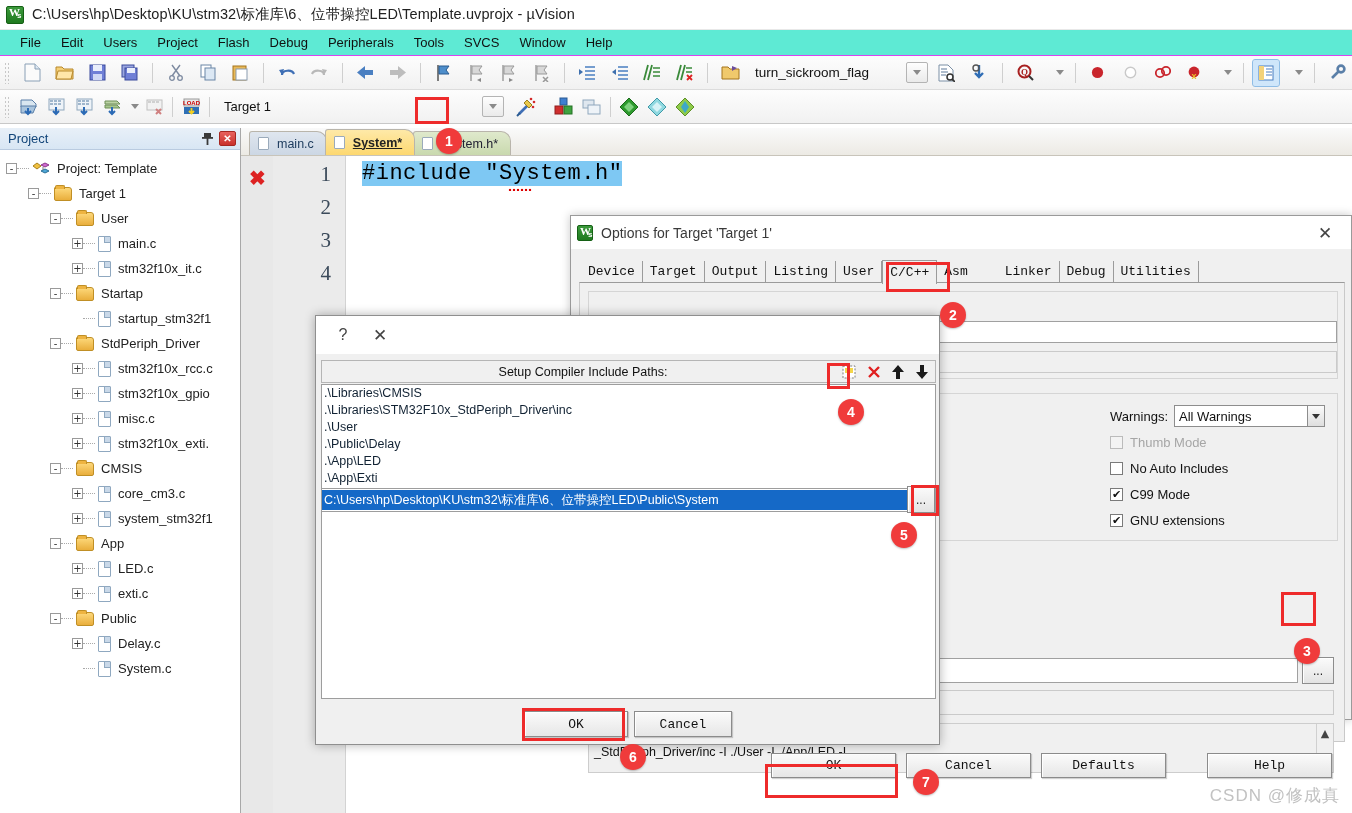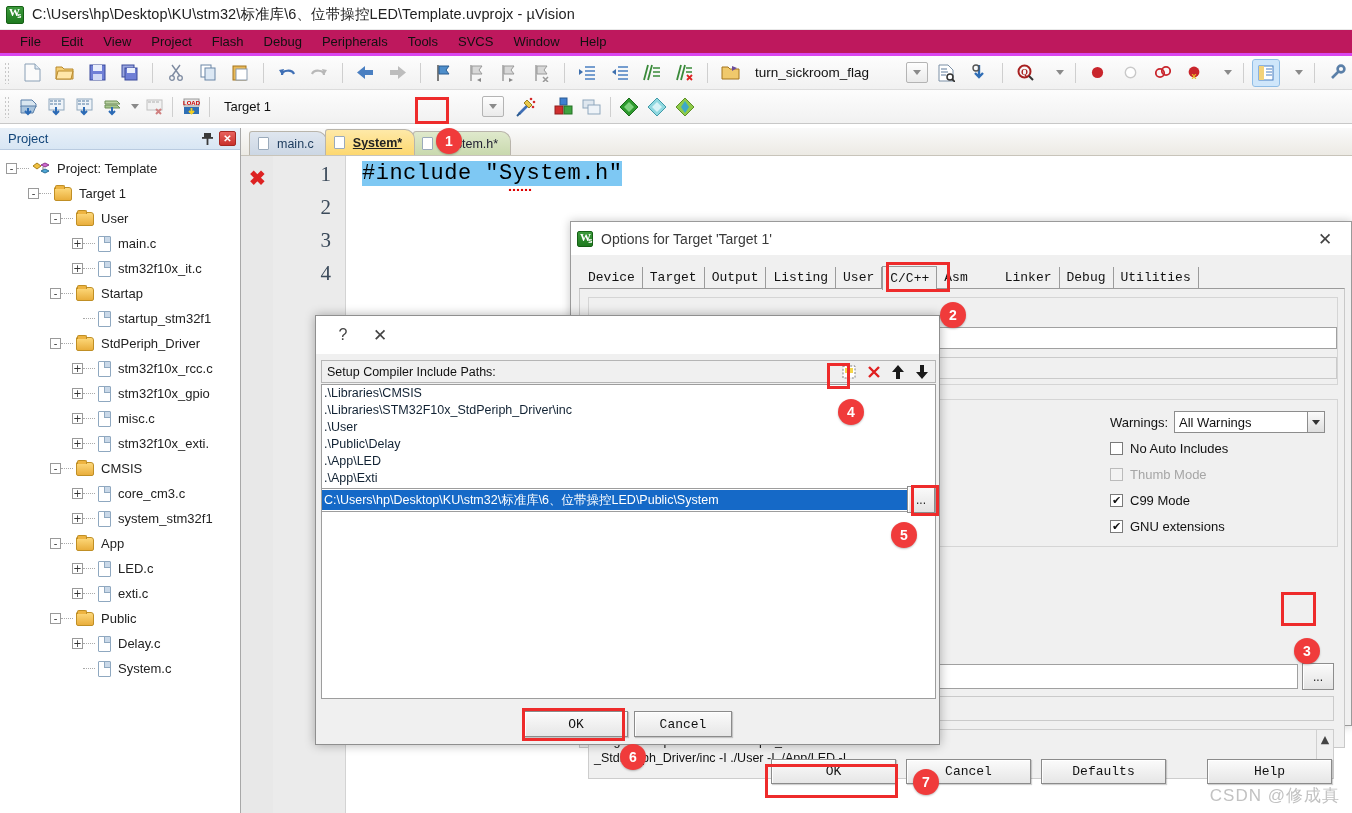--- a/index.html
+++ b/index.html
@@ -34,22 +34,22 @@
     font-size:11px; font-weight:bold; font-family:"Liberation Serif",serif;
   }
   .uv-logo::before{
     content:"s"; position:absolute; left:10px; top:4px; color:#fff;
     font-size:8px; font-weight:bold;
   }
 
   
   #menubar {
     position:absolute; left:0; top:30px; width:1352px; height:26px;
-    background:#be185d; display:flex; align-items:center;
-    border-bottom:3px solid #d946ef;
+    background:#5eead4; display:flex; align-items:center;
+    border-bottom:1px solid #d946ef;
     padding-left:10px;
   }
   #menubar .mi {
     font-size:13px; color:#111; padding:3px 10px; cursor:default; white-space:nowrap;
   }
 
   
   .toolbar {
     position:absolute; left:0; width:1352px;
     background:linear-gradient(#fdfdfd,#f1f1f1);
@@ -119,21 +119,21 @@
   .fileico{
     width:13px;height:16px;flex:0 0 auto;margin:0 5px 0 3px;
     background:#ffffff;border:1px solid #8fa8c0; position:relative;
     border-radius:1px;
   }
   .fileico::after{
     content:"";position:absolute;right:0;top:0;width:5px;height:5px;
     background:#c9d8e8;border-left:1px solid #8fa8c0;border-bottom:1px solid #8fa8c0;
   }
   .projico{width:18px;height:14px;flex:0 0 auto;margin:0 5px 0 3px;position:relative;}
-  .lbl{ padding-left:2px; }
+  .lbl{ padding-left:2px;text-align:center; }
 
   
   #editor { position:absolute; left:241px; top:128px; width:1111px; height:685px; background:#fff;}
   #tabstrip{
     height:28px; background:linear-gradient(#fafafa,#eceae4);
     border-bottom:1px solid #c8c4ba; display:flex; align-items:flex-end; padding-left:8px;
     position:relative;
   }
   .etab{
     height:24px; display:flex; align-items:center; padding:0 12px 0 8px;
@@ -157,21 +157,21 @@
   }
   .hl{ background:#7ec8f3; color:#000; }
   .squig{
     position:absolute; height:4px; width:50px;
     background-image:radial-gradient(circle at 2px 3px, #d00 1.3px, transparent 1.6px);
     background-size:4px 4px;
   }
 
   
   #optdlg{
-    position:absolute; left:570px; top:221px; width:782px; height:505px;
+    position:absolute; left:570px; top:215px; width:782px; height:505px;
     background:#f0f0f0; border:1px solid #9a9a9a;
     box-shadow:0 0 9px rgba(0,0,0,.22);
   }
   #optdlg .dtitle{
     height:34px; background:#ffffff; display:flex; align-items:center; padding:0 6px;
     border-bottom:1px solid #f0f0f0;
   }
   #optdlg .dtitle .t{ font-size:14px; color:#3a3a3a; margin-left:8px; flex:1;}
   .xclose{ width:40px;height:28px;display:flex;align-items:center;justify-content:center;
            color:#444;font-size:17px; font-family:"DejaVu Sans",sans-serif;}
@@ -280,21 +280,21 @@
 <body>
 
 <div id="titlebar">
   <span class="uv-logo"></span>
   <span class="tbtext">C:\Users\hp\Desktop\KU\stm32\标准库\6、位带操控LED\Template.uvprojx - µVision</span>
 </div>
 
 <div id="menubar">
   <div class="mi">File</div>
   <div class="mi">Edit</div>
-  <div class="mi">View</div>
+  <div class="mi">Users</div>
   <div class="mi">Project</div>
   <div class="mi">Flash</div>
   <div class="mi">Debug</div>
   <div class="mi">Peripherals</div>
   <div class="mi">Tools</div>
   <div class="mi">SVCS</div>
   <div class="mi">Window</div>
   <div class="mi">Help</div>
 </div>
 
@@ -863,27 +863,27 @@
     </div>
 
     <div style="position:absolute;left:530px;top:120px;width:215px;">
       <div style="display:flex;align-items:center;height:26px;">
         <span style="font-size:13px;color:#111;margin-right:6px;">Warnings:</span>
         <span class="selbox" style="flex:1">
           <span>All Warnings</span>
           <span class="arrow"></span>
         </span>
       </div>
+      <div class="ckrow dis">
+        <span class="ckbox dis"></span>
+        <span>Thumb Mode</span>
+      </div>
       <div class="ckrow">
         <span class="ckbox"></span>
         <span>No Auto Includes</span>
-      </div>
-      <div class="ckrow dis">
-        <span class="ckbox dis"></span>
-        <span>Thumb Mode</span>
       </div>
       <div class="ckrow">
         <span class="ckbox">✔</span>
         <span>C99 Mode</span>
       </div>
       <div class="ckrow">
         <span class="ckbox">✔</span>
         <span>GNU extensions</span>
       </div>
     </div>

